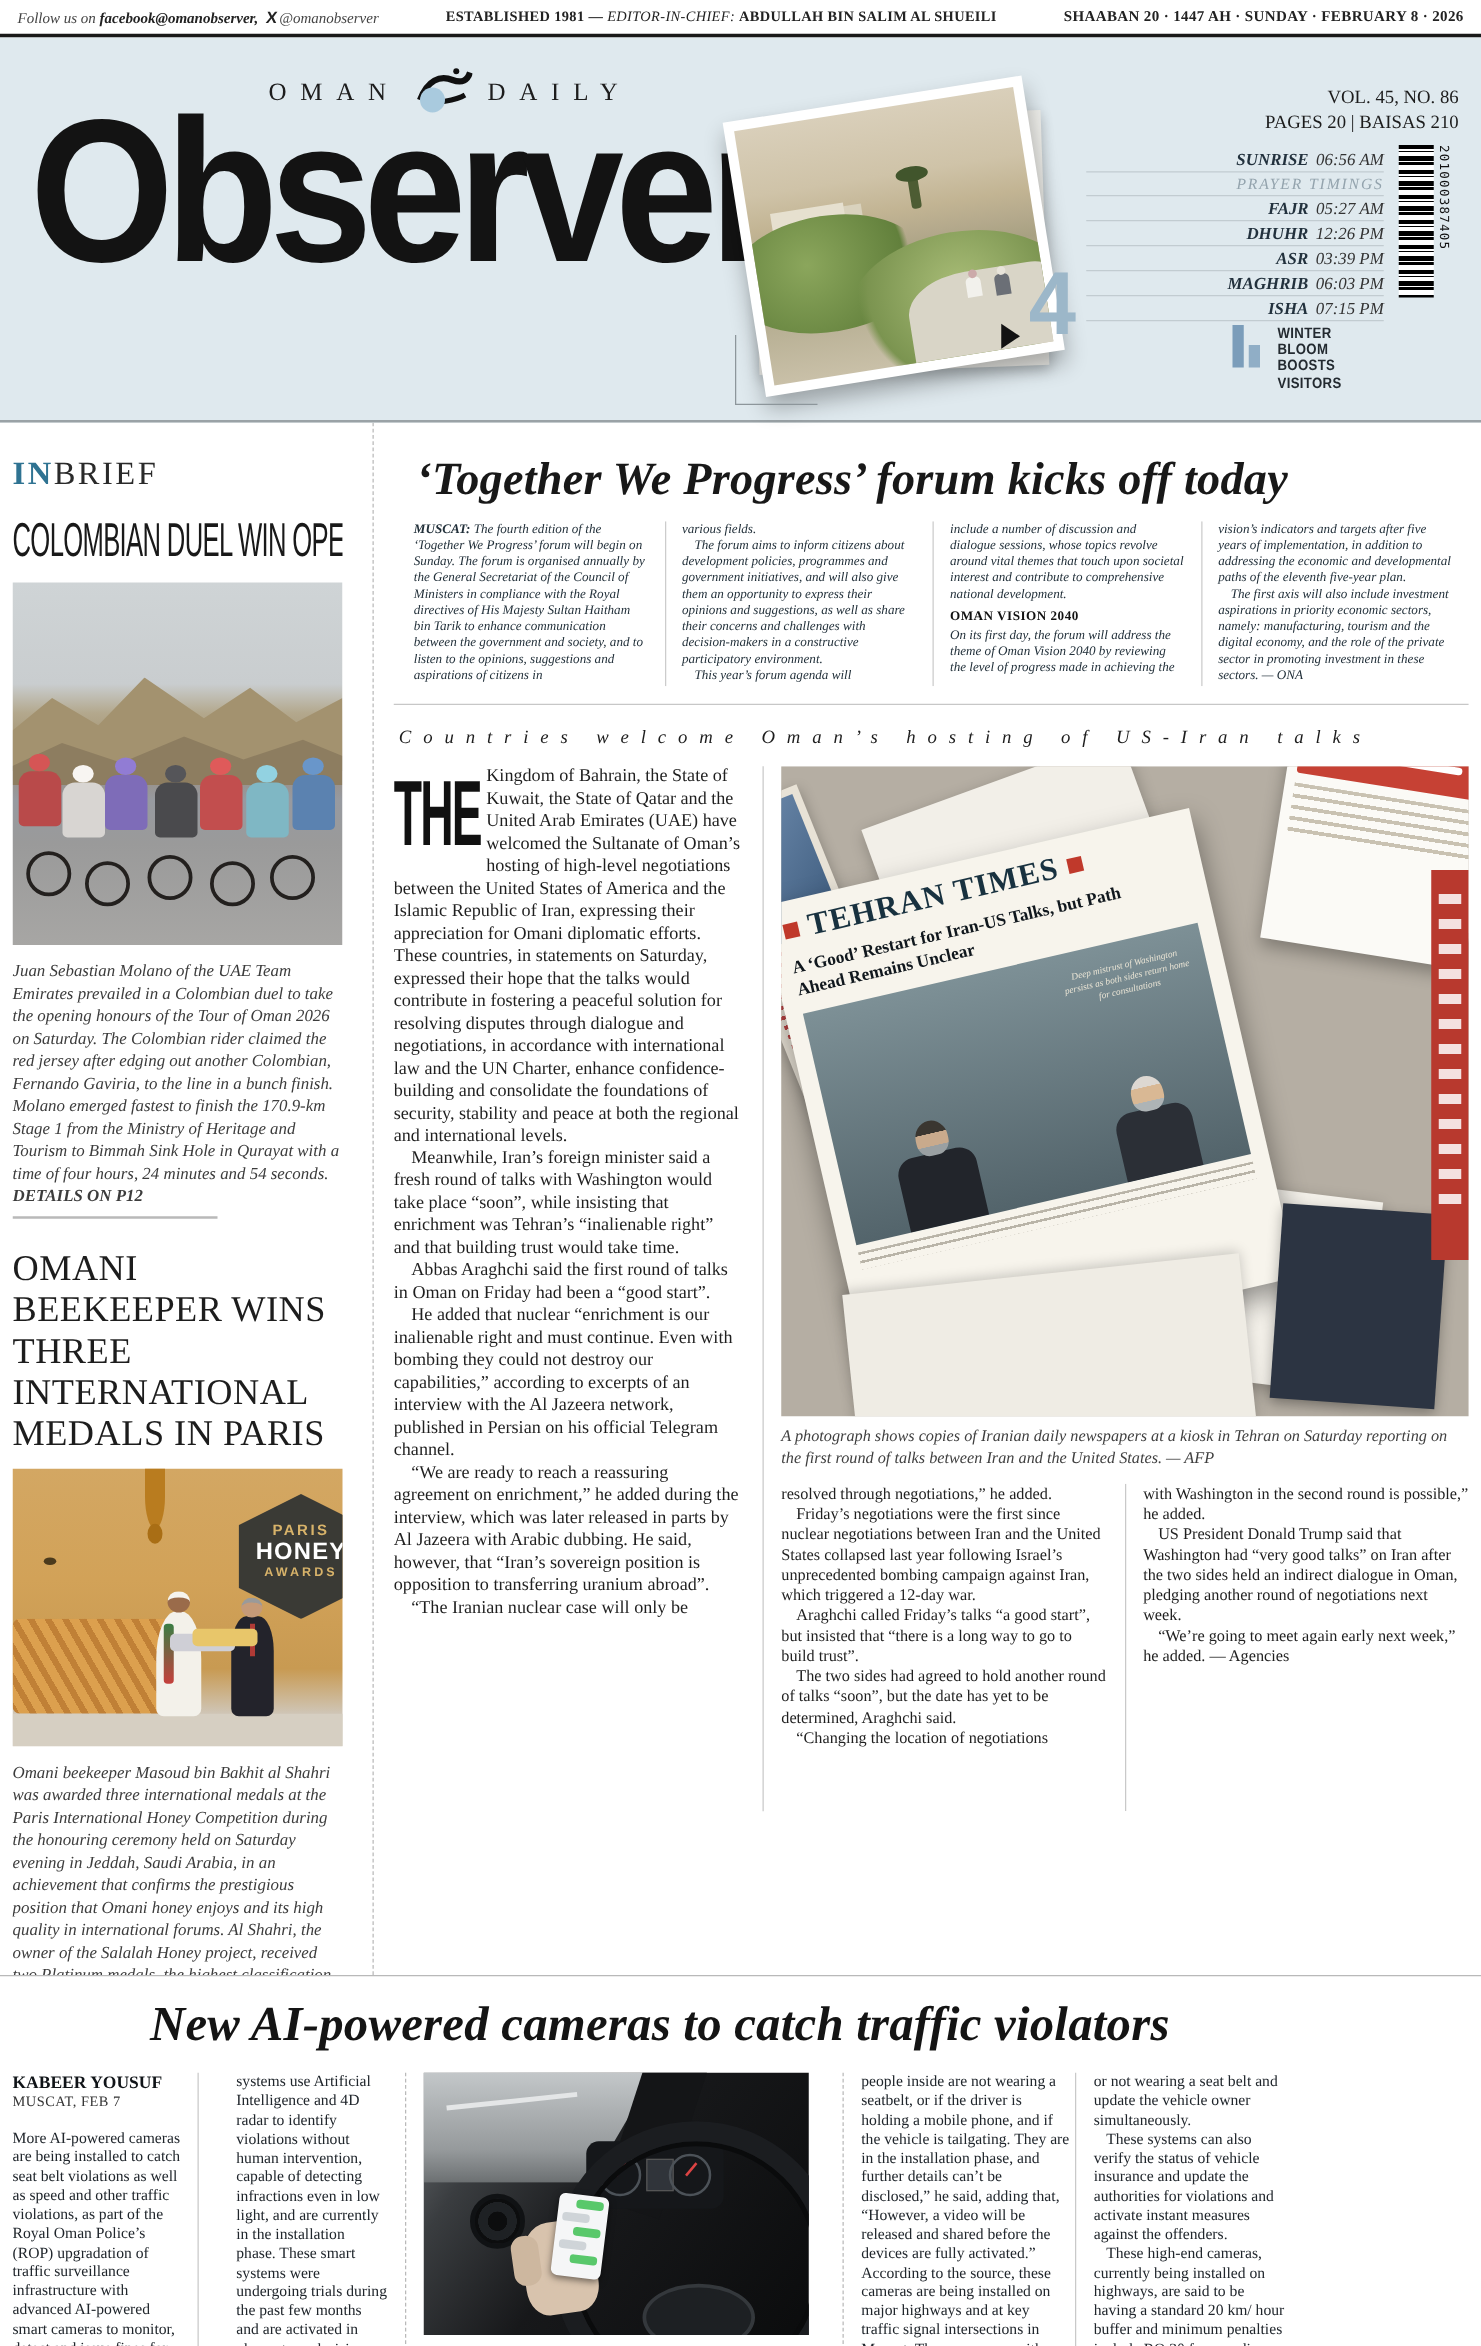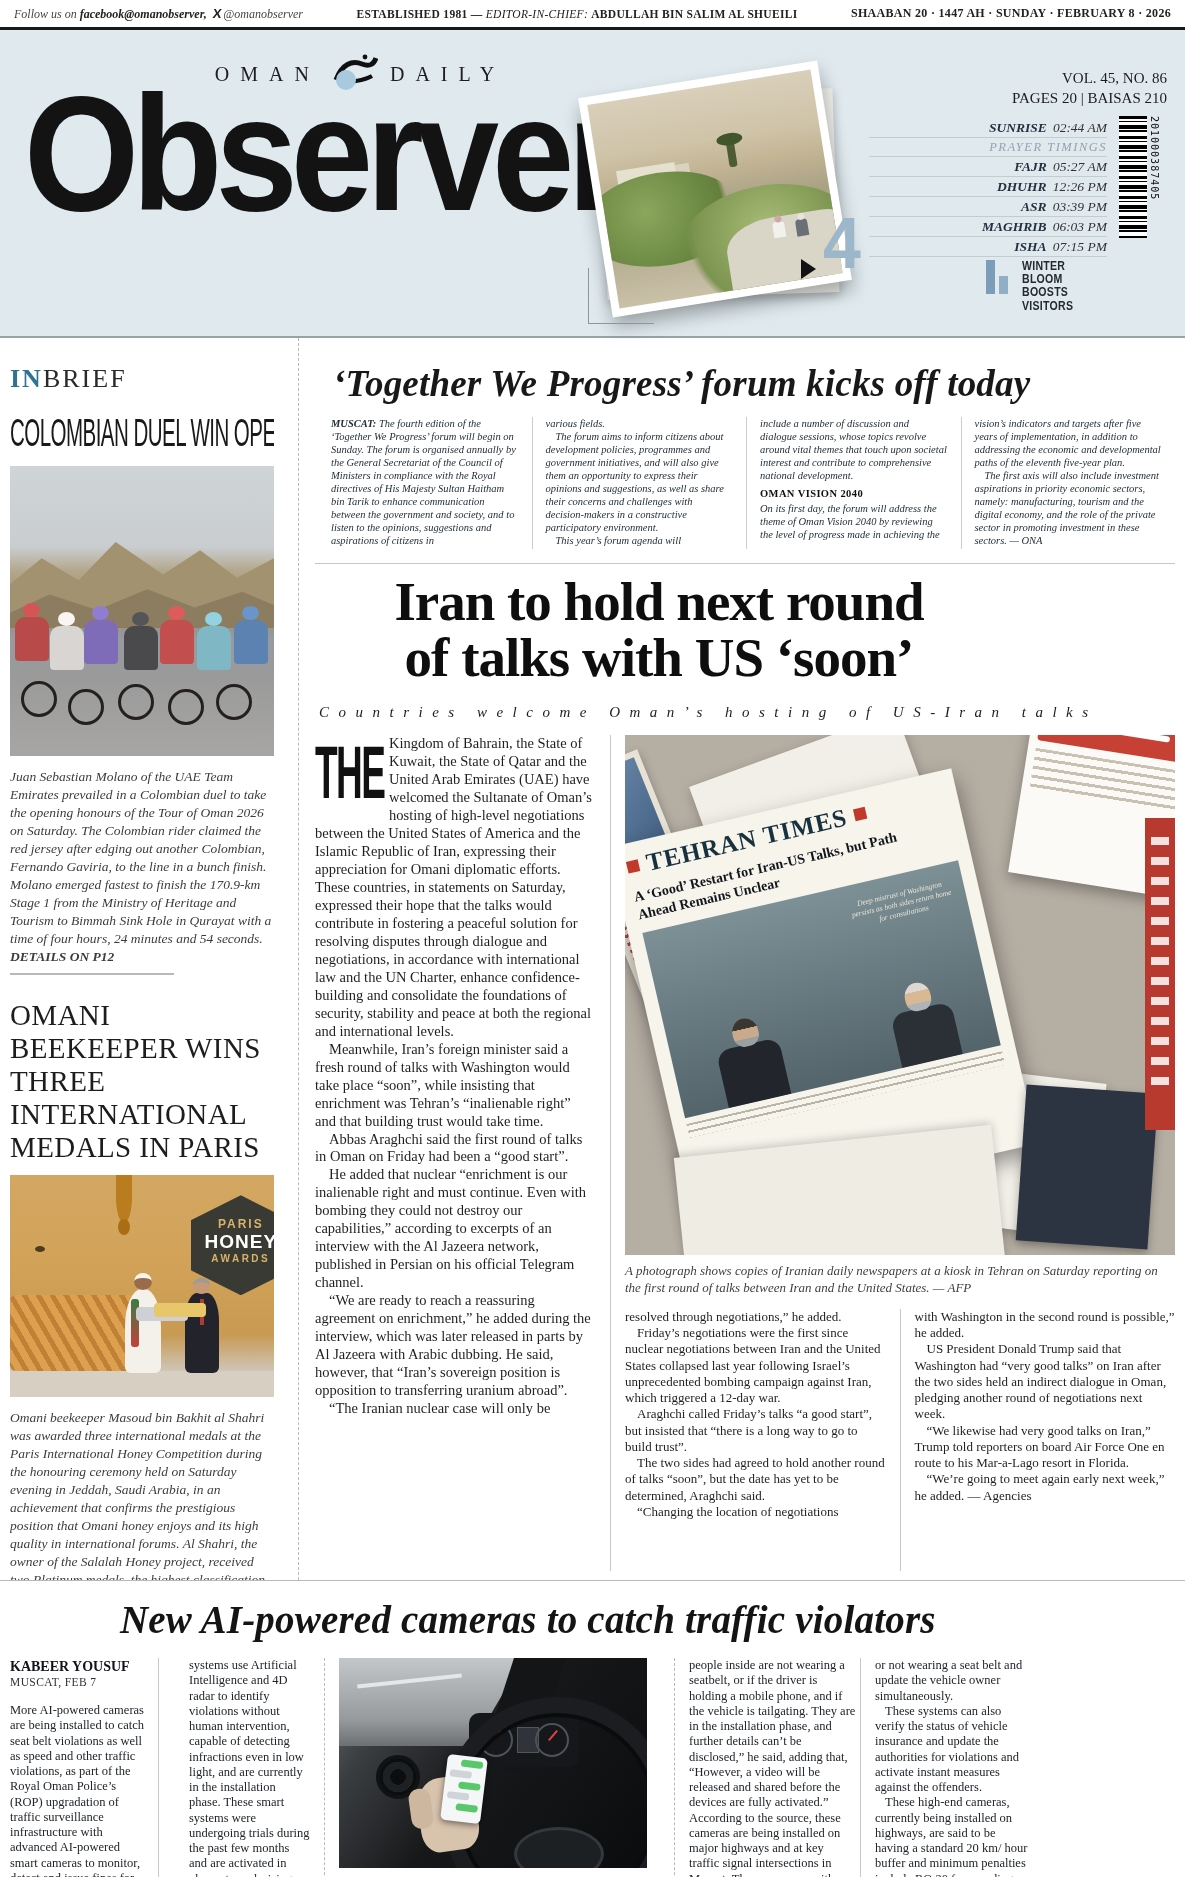--- a/index.html
+++ b/index.html
@@ -281,21 +281,21 @@
     <div class="corner-bracket"></div>
 
     <div class="mh-issue">
       <div>VOL. 45, NO. 86</div>
       <div>PAGES 20 | BAISAS 210</div>
     </div>
 
     <div class="prayer">
       <div class="prow">
         <span class="plabel">SUNRISE</span>
-        <span class="ptime">02:44 AM</span>
+        <span class="ptime">06:56 AM</span>
       </div>
       <div class="prow ptitle">
         <span>PRAYER TIMINGS</span>
       </div>
       <div class="prow">
         <span class="plabel">FAJR</span>
         <span class="ptime">05:27 AM</span>
       </div>
       <div class="prow">
         <span class="plabel">DHUHR</span>
@@ -418,24 +418,20 @@
           <div class="fcol">
               <p>vision’s indicators and targets after five years of implementation, in addition to addressing the economic and developmental paths of the eleventh five-year plan.</p>
               <p>The first axis will also include investment aspirations in priority economic sectors, namely: manufacturing, tourism and the digital economy, and the role of the private sector in promoting investment in these sectors. — ONA</p>
             </div>
         </div>
       </article>
 
       <div class="rule"></div>
 
       <article>
-        <h1 class="iran-head">
-          <span>Iran to hold next round</span><br>
-          <span>of talks with US ‘soon’</span>
-        </h1>
         <div class="iran-deck">Countries welcome Oman’s hosting of US-Iran talks</div>
 
         <div class="iran-body">
           <div class="iran-left">
             <p>
               <span class="dropword-wrap"><span class="dropword">THE</span></span>
               <span>Kingdom of Bahrain, the State of Kuwait, the State of Qatar and the United Arab Emirates (UAE) have welcomed the Sultanate of Oman’s hosting of high-level negotiations between the United States of America and the Islamic Republic of Iran, expressing their appreciation for Omani diplomatic efforts.</span>
             </p>
             <div>
                 <p>These countries, in statements on Saturday, expressed their hope that the talks would contribute in fostering a peaceful solution for resolving disputes through dialogue and negotiations, in accordance with international law and the UN Charter, enhance confidence-building and consolidate the foundations of security, stability and peace at both the regional and international levels.</p>
@@ -482,21 +478,20 @@
               <div class="icol icolB">
                   <p>resolved through negotiations,” he added.</p>
                   <p>Friday’s negotiations were the first since nuclear negotiations between Iran and the United States collapsed last year following Israel’s unprecedented bombing campaign against Iran, which triggered a 12-day war.</p>
                   <p>Araghchi called Friday’s talks “a good start”, but insisted that “there is a long way to go to build trust”.</p>
                   <p>The two sides had agreed to hold another round of talks “soon”, but the date has yet to be determined, Araghchi said.</p>
                   <p>“Changing the location of negotiations</p>
                 </div>
               <div class="icol icolC">
                   <p>with Washington in the second round is possible,” he added.</p>
                   <p>US President Donald Trump said that Washington had “very good talks” on Iran after the two sides held an indirect dialogue in Oman, pledging another round of negotiations next week.</p>
-                  <p>“We likewise had very good talks on Iran,” Trump told reporters on board Air Force One en route to his Mar-a-Lago resort in Florida.</p>
                   <p>“We’re going to meet again early next week,” he added. — Agencies</p>
                 </div>
             </div>
           </div>
         </div>
       </article>
     </div>
   </main>
 
   <section class="bottom">

